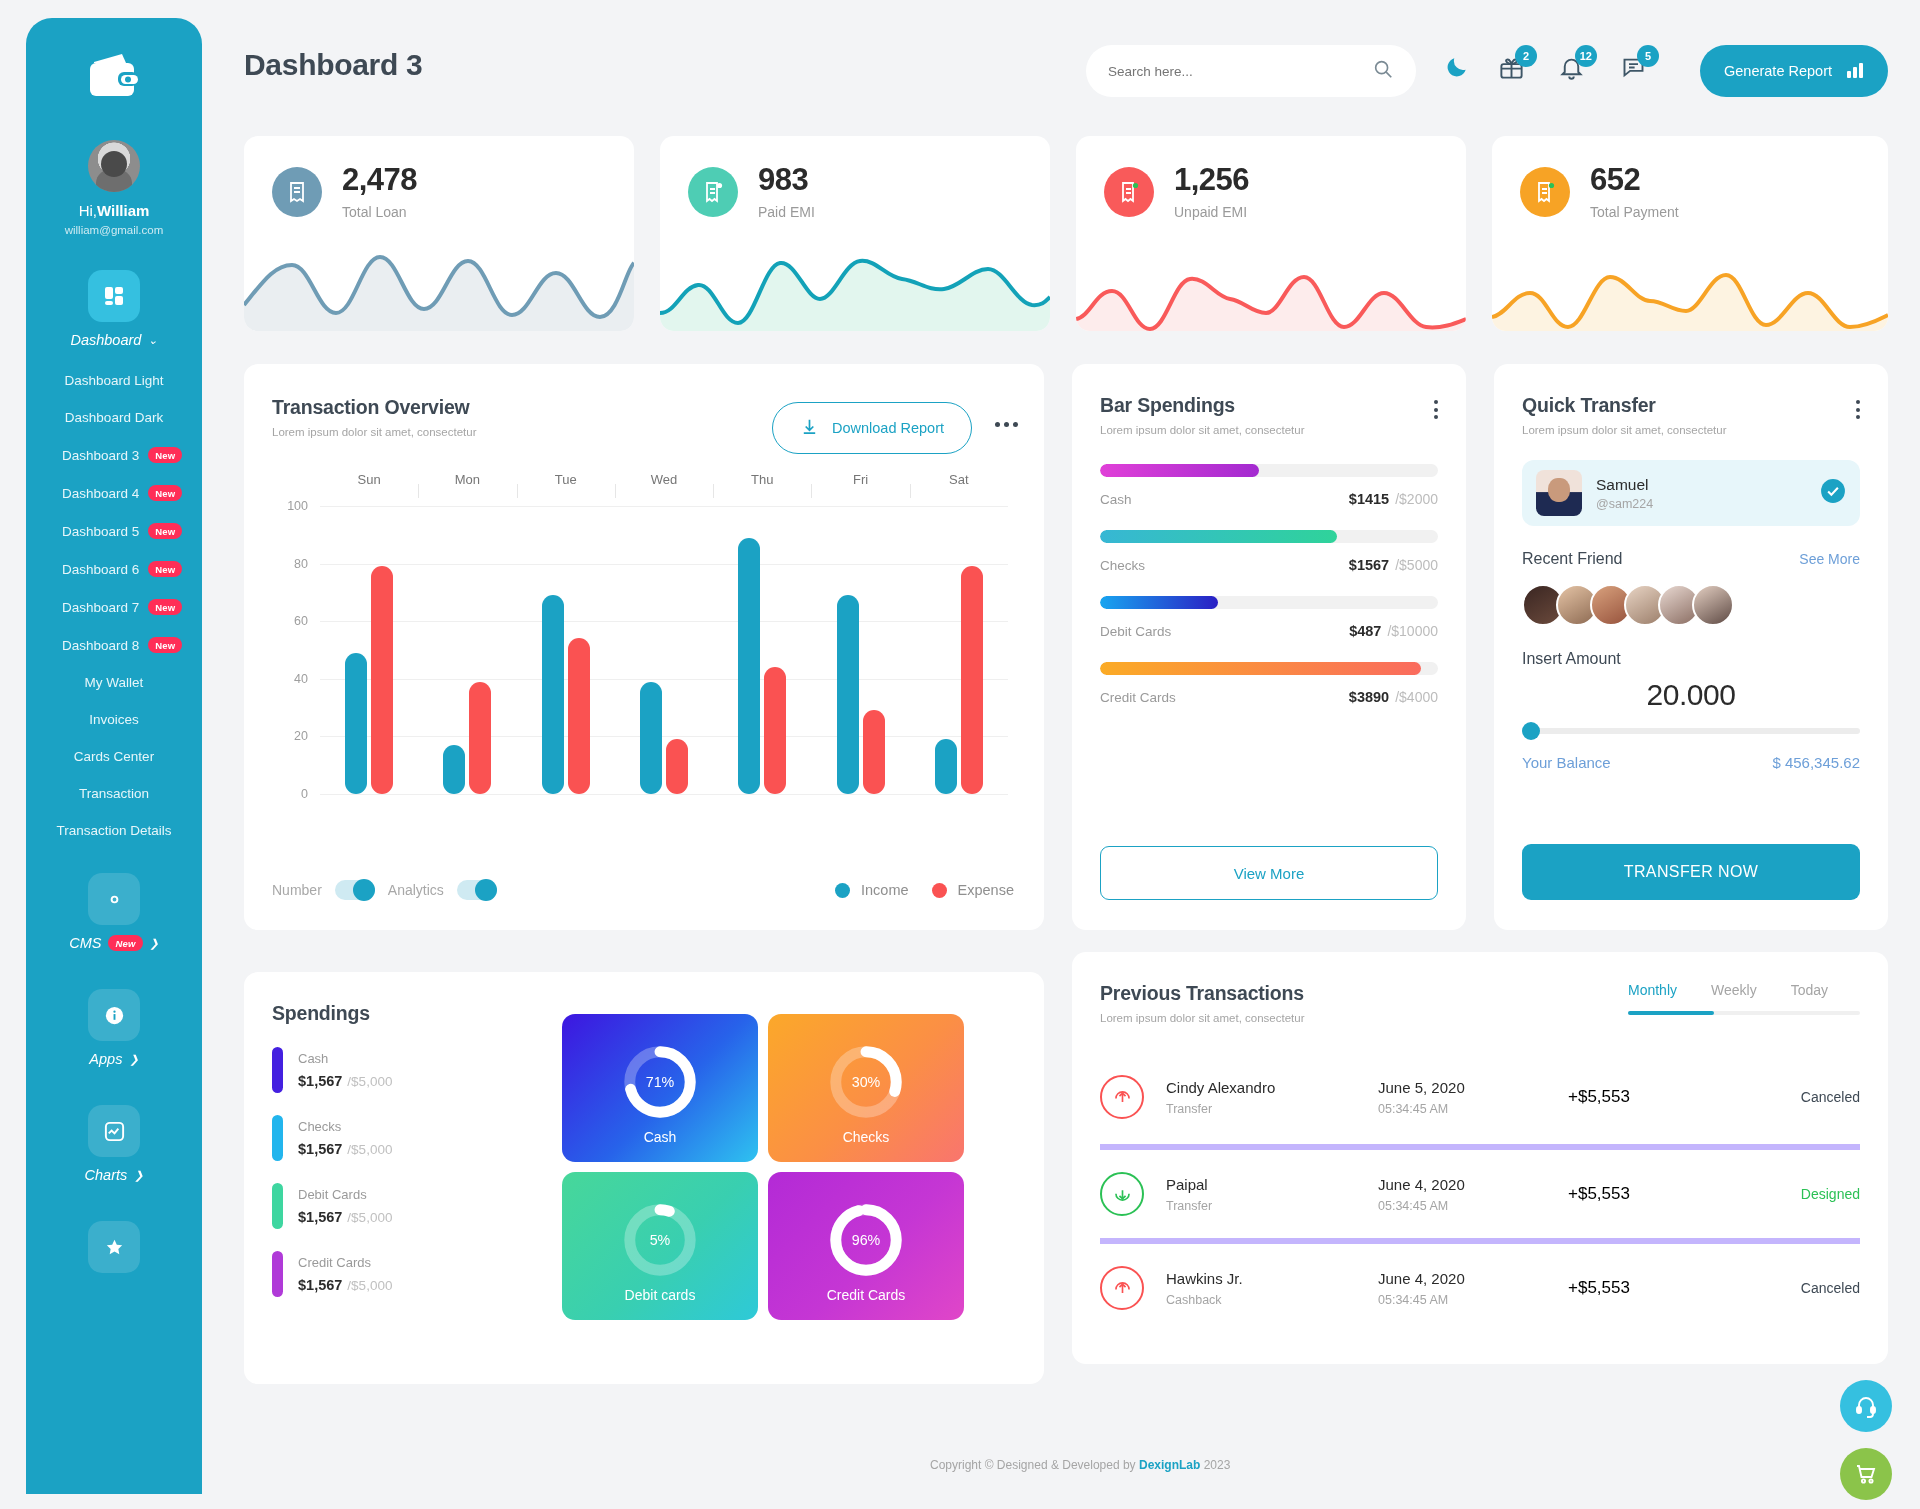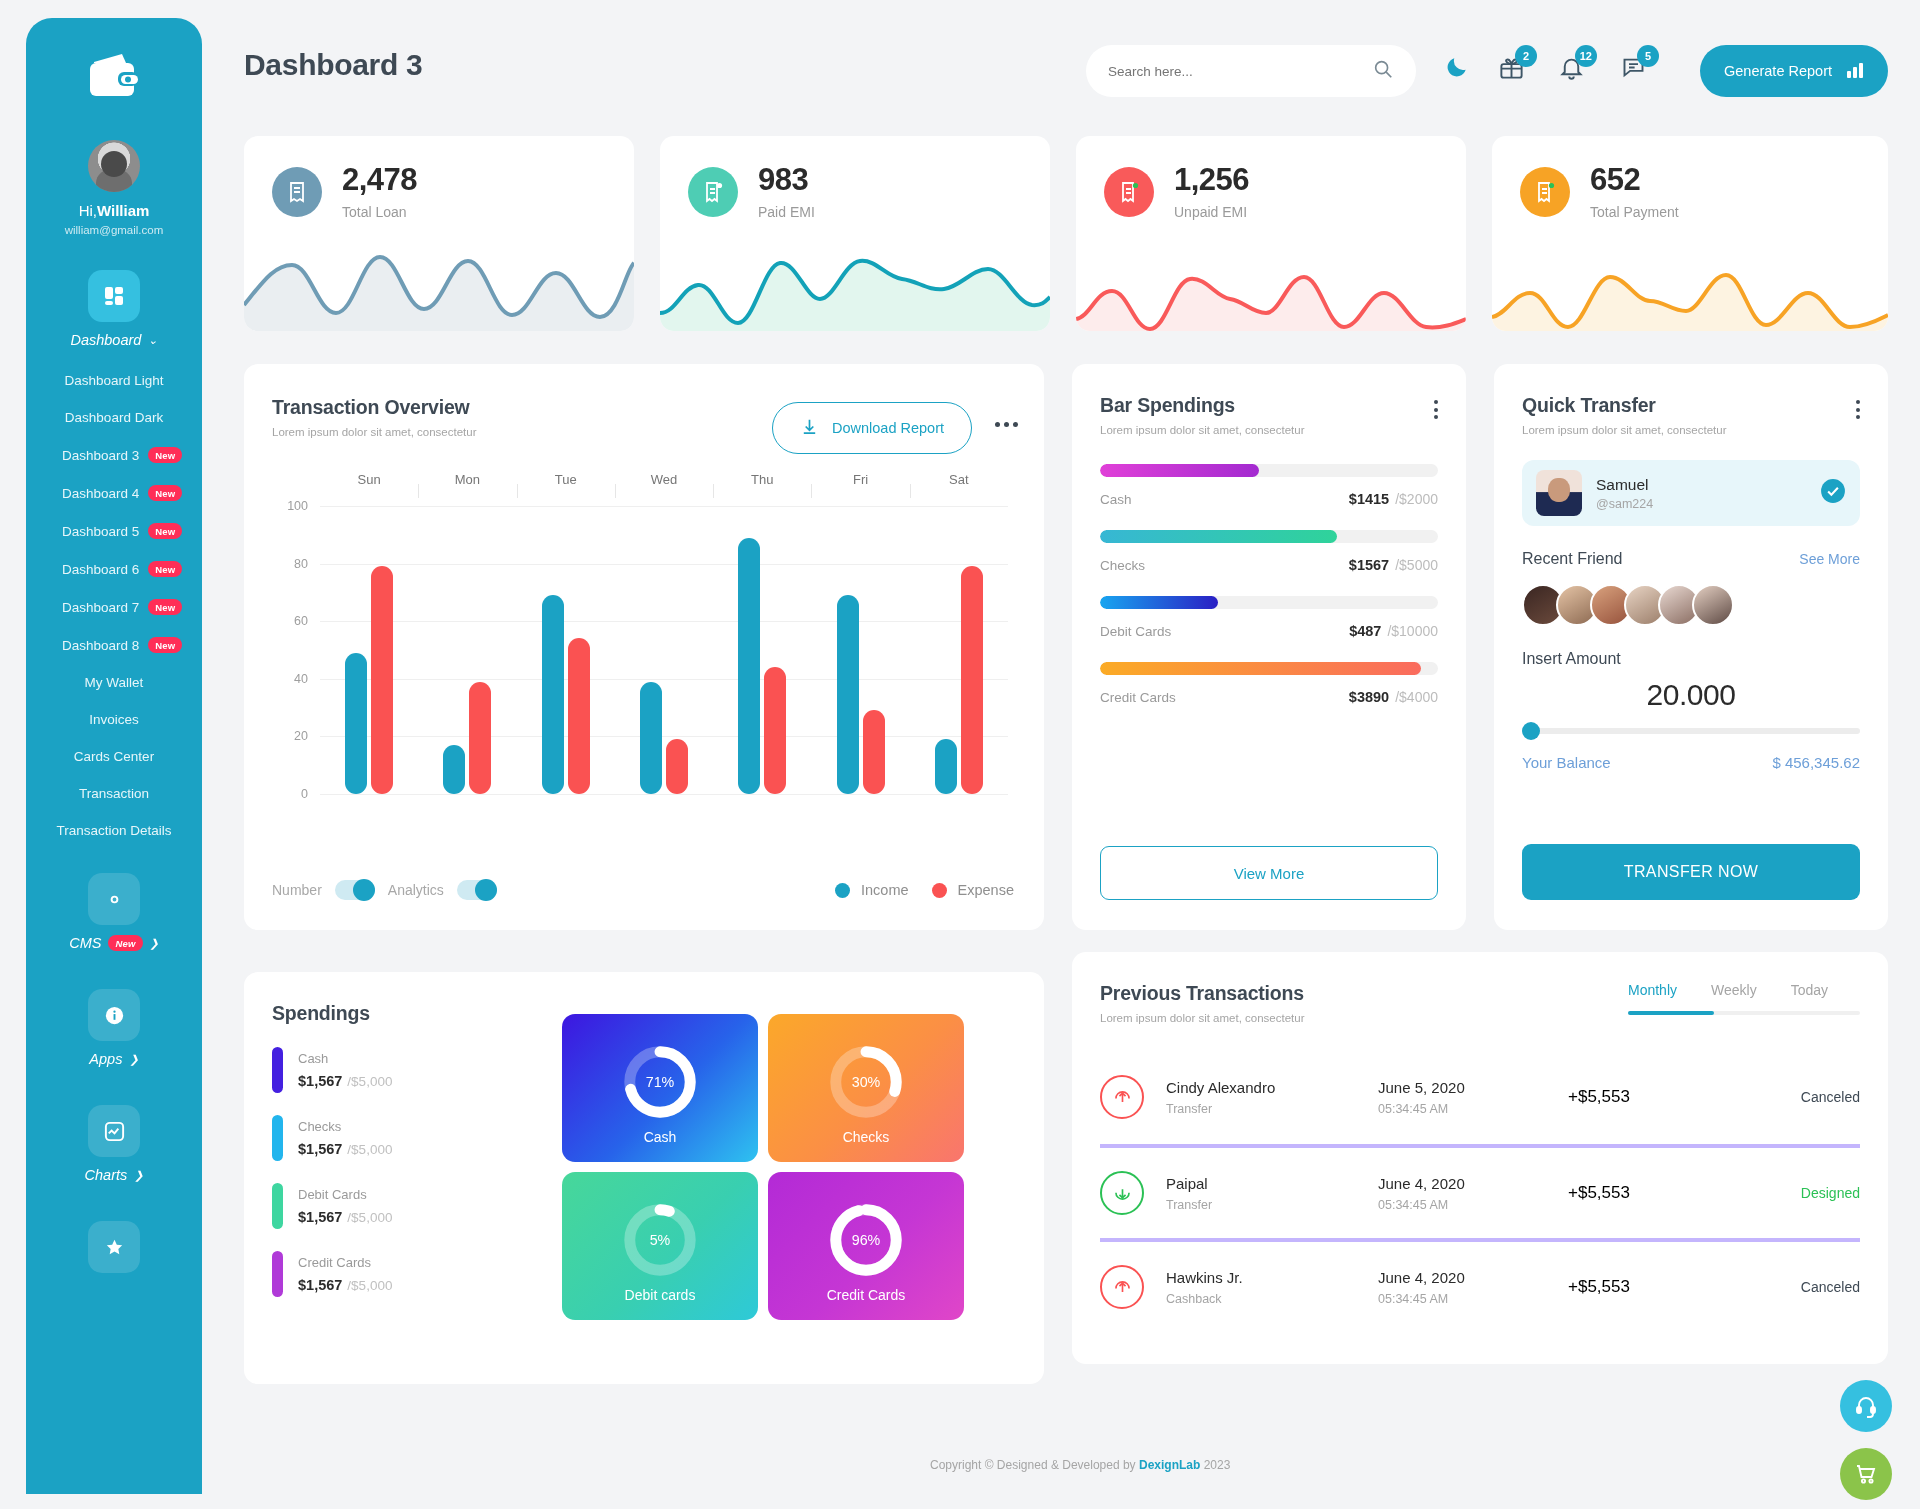--- a/index.html
+++ b/index.html
@@ -183,21 +183,21 @@
   .leg-max { font-size:13.5px; color:#c0c0c0; margin-left:5px; font-weight:400; }
   .donut-card {
     border-radius:13px; width:196px; height:148px; position:relative;
     display:flex; flex-direction:column; align-items:center; justify-content:center;
   }
   .donut-lbl { position:absolute; bottom:17px; width:100%; text-align:center; color:#fff; font-size:14px; }
 
   
   #previous-transactions { left:1072px; top:952px; width:816px; height:412px; }
   .tab { font-size:14px; cursor:pointer; }
-  .tx-row { display:flex; align-items:center; height:94px; border-top:4px solid #c4b5fd; }
+  .tx-row { display:flex; align-items:center; height:94px; border-top:6px solid #c4b5fd; }
   .tx-icon { width:44px; height:44px; border-radius:50%; border:2px solid; display:flex;
              align-items:center; justify-content:center; }
   .tx-name { font-size:15px; color:#2b2b2b; }
   .tx-sub { font-size:12.5px; color:#a5a5a5; margin-top:6px; }
   .tx-amt { font-size:17px; color:#000000; }
   .tx-status { font-size:14px; }
 
   #footer {
     position:absolute; left:930px; top:1458px; font-size:12px; color:#a5a5a5;
   }

